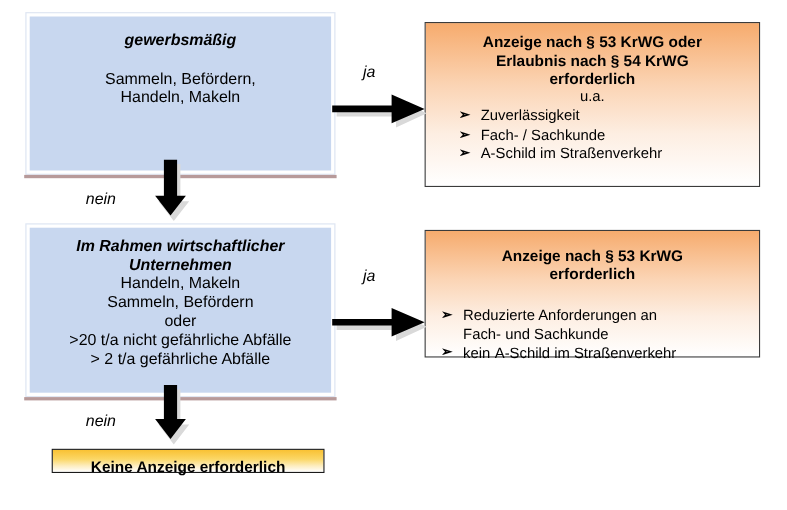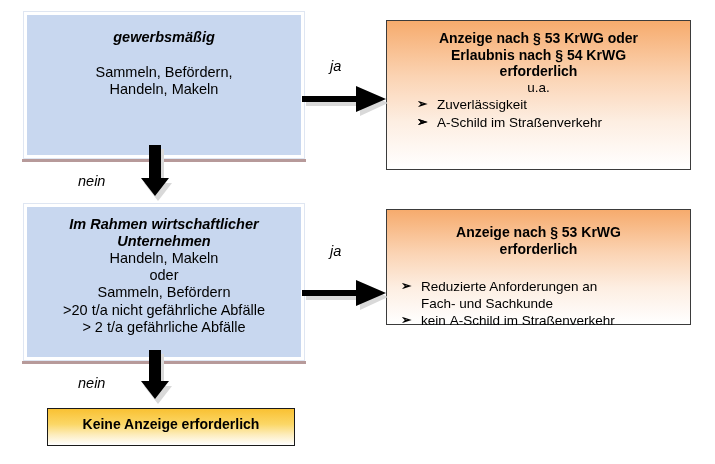--- a/index.html
+++ b/index.html
@@ -131,20 +131,21 @@
     <div class="small-ttl">Erlaubnis nach § 54 KrWG</div>
     <div class="small-ttl">erforderlich</div>
     <div class="ua">u.a.</div>
     <ul class="bullets" style="margin-left:28px; margin-top:2px;">
       <li>
         <span class="bul">➢</span>
         <span>Zuverlässigkeit</span>
       </li>
       <li>
         <span class="bul">➢</span>
+        <span>Fach- / Sachkunde</span>
       </li>
       <li>
         <span class="bul">➢</span>
         <span>A-Schild im Straßenverkehr</span>
       </li>
     </ul>
   </div>
 
   <div class="edge-label" style="left:330px; top:58px;">ja</div>
   <svg class="arrow" style="left:300px; top:84px;" width="94" height="34" viewBox="0 0 94 34">
@@ -155,22 +156,22 @@
   <div class="edge-label" style="left:78px; top:173px;">nein</div>
   <svg class="arrow" style="left:140px; top:145px;" width="36" height="60" viewBox="0 0 36 60">
     <polygon points="12,4 24,4 24,38 32,38 18,56 4,38 12,38" fill="#d9d9d9"></polygon>
     <polygon points="9,0 21,0 21,33 29,33 15,51 1,33 9,33" fill="#000000"></polygon>
   </svg>
 
   <div class="node blue-box" style="left:24px; top:204px; width:280px; height:156px; padding-top:9px;">
     <div class="ttl">Im Rahmen wirtschaftlicher</div>
     <div class="ttl">Unternehmen</div>
     <div class="sub">Handeln, Makeln</div>
+    <div class="sub">Sammeln, Befördern</div>
     <div class="sub">oder</div>
-    <div class="sub">Sammeln, Befördern</div>
     <div class="sub">&gt;20 t/a nicht gefährliche Abfälle</div>
     <div class="sub">&gt; 2 t/a gefährliche Abfälle</div>
   </div>
   <div class="blue-underline" style="left:22px; top:361px; width:284px;"></div>
 
   <div class="node orange-box" style="left:386px; top:209px; width:305px; height:116px; padding-top:14px;">
     <div class="small-ttl">Anzeige nach § 53 KrWG</div>
     <div class="small-ttl">erforderlich</div>
     <ul class="bullets" style="margin-left:12px; margin-top:22px;">
       <li>
@@ -190,17 +191,17 @@
     <polygon points="6,16 60,16 60,6 88,19 60,32 60,22 6,22" fill="#d9d9d9"></polygon>
     <polygon points="2,12 56,12 56,2 86,15 56,28 56,18 2,18" fill="#000000"></polygon>
   </svg>
 
   <div class="edge-label" style="left:78px; top:375px;">nein</div>
   <svg class="arrow" style="left:140px; top:350px;" width="36" height="58" viewBox="0 0 36 58">
     <polygon points="12,4 24,4 24,36 32,36 18,54 4,36 12,36" fill="#d9d9d9"></polygon>
     <polygon points="9,0 21,0 21,31 29,31 15,49 1,31 9,31" fill="#000000"></polygon>
   </svg>
 
-  <div class="node yellow-box" style="left:47px; top:408px; width:248px; height:38px; padding-top:7px;">
+  <div class="node yellow-box" style="left:47px; top:408px; width:248px; height:22px; padding-top:7px;">
     <div class="small-ttl">Keine Anzeige erforderlich</div>
   </div>
 
 </div>
 
 </body></html>

